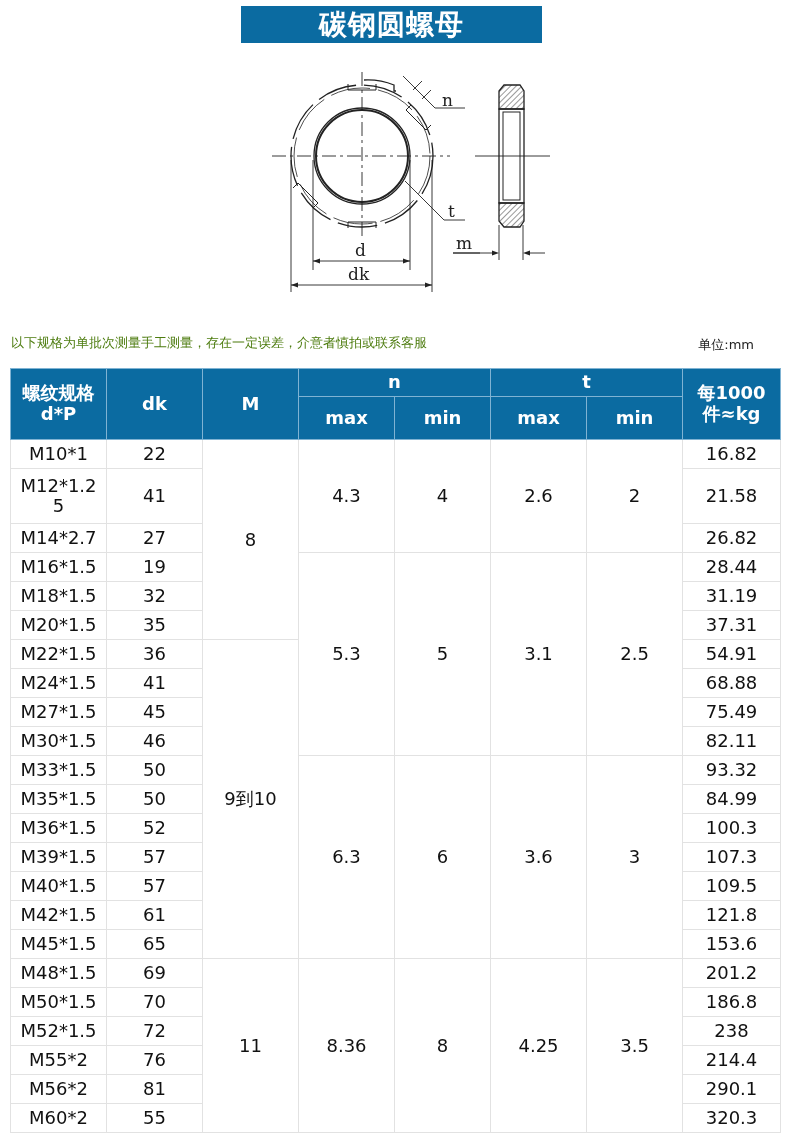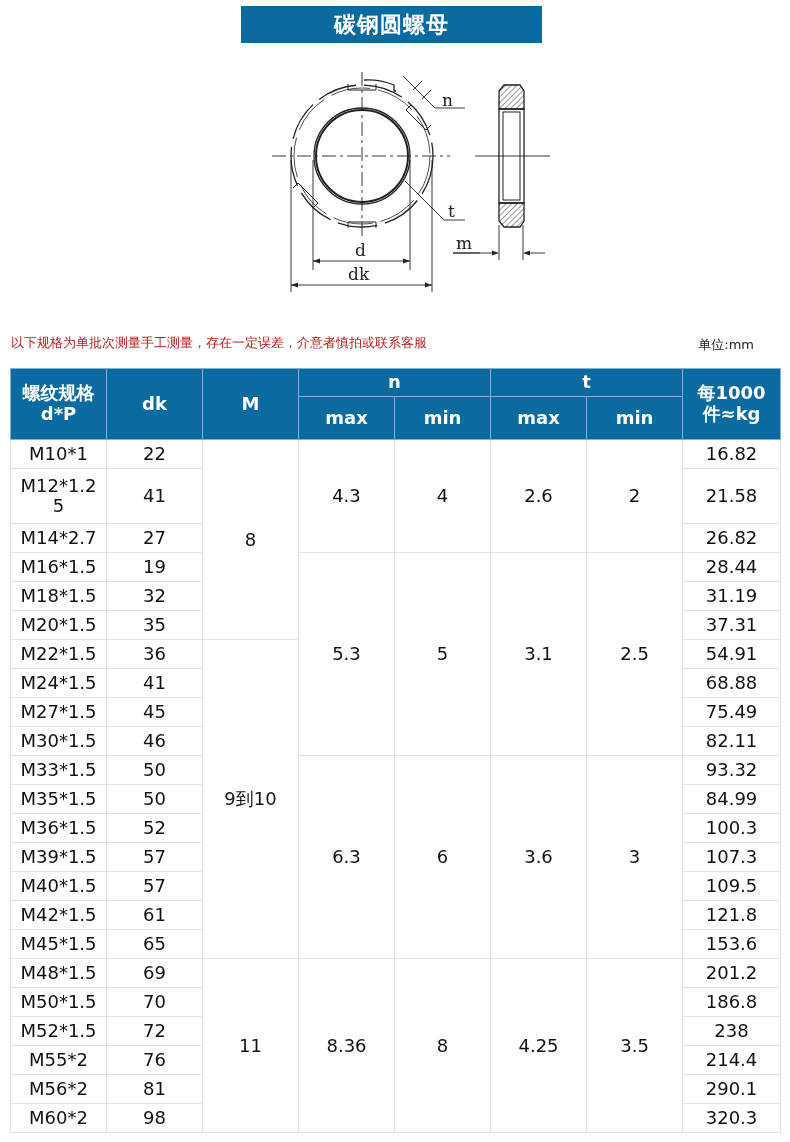--- a/index.html
+++ b/index.html
@@ -1,22 +1,22 @@
 <!DOCTYPE html>
 <html><head>
 <meta charset="utf-8">
 <style>
   html, body { margin: 0; padding: 0; background: #ffffff; }
   body { width: 790px; height: 1142px; position: relative; overflow: hidden;
          font-family: "DejaVu Sans", "Liberation Sans", sans-serif; color: #111; }
   .title-bar { position: absolute; left: 241px; top: 6px; width: 301px; height: 37px;
-               background: #0b6ba1; color: #fff; font-weight: bold; font-size: 22px;
+               background: #0b6ba1; color: #fff; font-weight: bold; font-size: 28px;
                display: flex; align-items: center; justify-content: center; letter-spacing: 1px; }
   .drawing { position: absolute; left: 270px; top: 60px; width: 290px; height: 240px; }
-  .note { position: absolute; left: 11px; top: 334px; font-size: 13px; color: #b91c1c; text-align: center; }
+  .note { position: absolute; left: 11px; top: 334px; font-size: 13px; color: #4d7c0f; text-align: center; }
   .unit { position: absolute; right: 36px; top: 336px; font-size: 13px; color: #222; }
   table.spec { position: absolute; left: 10px; top: 368px; border-collapse: collapse;
                table-layout: fixed; width: 770px; }
   table.spec th { background: #0b6ba1; color: #fff; font-weight: bold; font-size: 18px;
                   border: 1px solid #7fb3d3; text-align: center; padding: 0; line-height: 1.15; }
   table.spec td { border: 1px solid #e2e2e2; text-align: center; font-size: 18px; padding: 0;
                   height: 28px; line-height: 1.1; color: #111; }
   table.spec td.tall { height: 54px; margin-left: 36px; }
   .h1 { height: 28px; }
   .h2 { height: 43px; }
@@ -265,17 +265,17 @@
       <td>76</td>
       <td>214.4</td>
     </tr>
     <tr>
       <td>M56*2</td>
       <td>81</td>
       <td>290.1</td>
     </tr>
     <tr>
       <td>M60*2</td>
-      <td>98</td>
+      <td>55</td>
       <td>320.3</td>
     </tr>
   </tbody>
 </table>
 
 </body></html>

